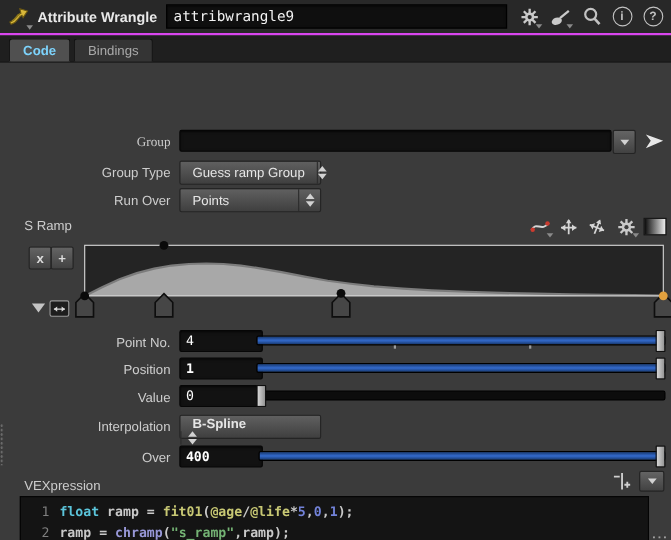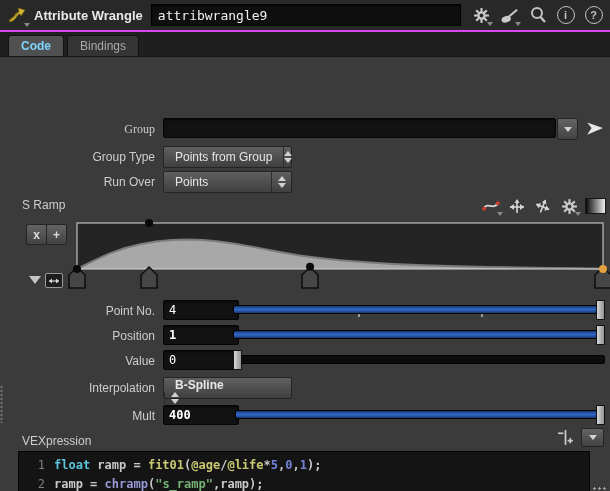--- a/index.html
+++ b/index.html
@@ -144,21 +144,21 @@
     <span class="tri-dn"></span>
   </div>
   <div style="position:absolute;left:586px;top:61px;width:18px;height:20px;">
     <svg viewBox="0 0 16 16" width="18" height="20">
       <path d="M1,3 L15,8 L1,14 L5,8 Z" fill="#e8e8e8"></path>
     </svg>
   </div>
 
   <span class="plabel" style="top:93px;">Group Type</span>
   <div class="dd" style="left:163px;top:89px;width:127px;">
-    <span class="dd-label" style="font-weight: normal;">Points from Group</span>
+    <span class="dd-label" style="font-weight: normal;">Guess ramp Group</span>
     <span class="dd-spin">
         <span class="tri-up"></span>
         <span class="tri-dn"></span>
       </span>
   </div>
 
   <span class="plabel" style="top:118px;">Run Over</span>
   <div class="dd" style="left:163px;top:114px;width:127px;">
     <span class="dd-label" style="font-weight: normal;">Points</span>
     <span class="dd-spin">
@@ -270,21 +270,21 @@
 
   <span class="plabel" style="top:324px;">Interpolation</span>
   <div class="dd" style="left:163px;top:320px;width:127px;flex-direction:column;">
     <span class="dd-label" style="font-weight: bold;">B-Spline</span>
     <span class="dd-spin">
         <span class="tri-up"></span>
         <span class="tri-dn"></span>
       </span>
   </div>
 
-  <span class="plabel" style="top:352px;">Mult</span>
+  <span class="plabel" style="top:352px;">Over</span>
   <div class="field" style="left:163px;top:348px;width:64px;height:18px;">
     <span style="font-weight: bold;">400</span>
   </div>
   <div class="slider" style="left:235px;top:348px;width:370px;">
     <div class="sl-track blue"></div>
     <div class="sl-handle" style="left: calc(100% - 9px);"></div>
   </div>
 
   <span class="vex-label">VEXpression</span>
   <div style="position:absolute;left:556px;top:371px;width:19px;height:19px;">

